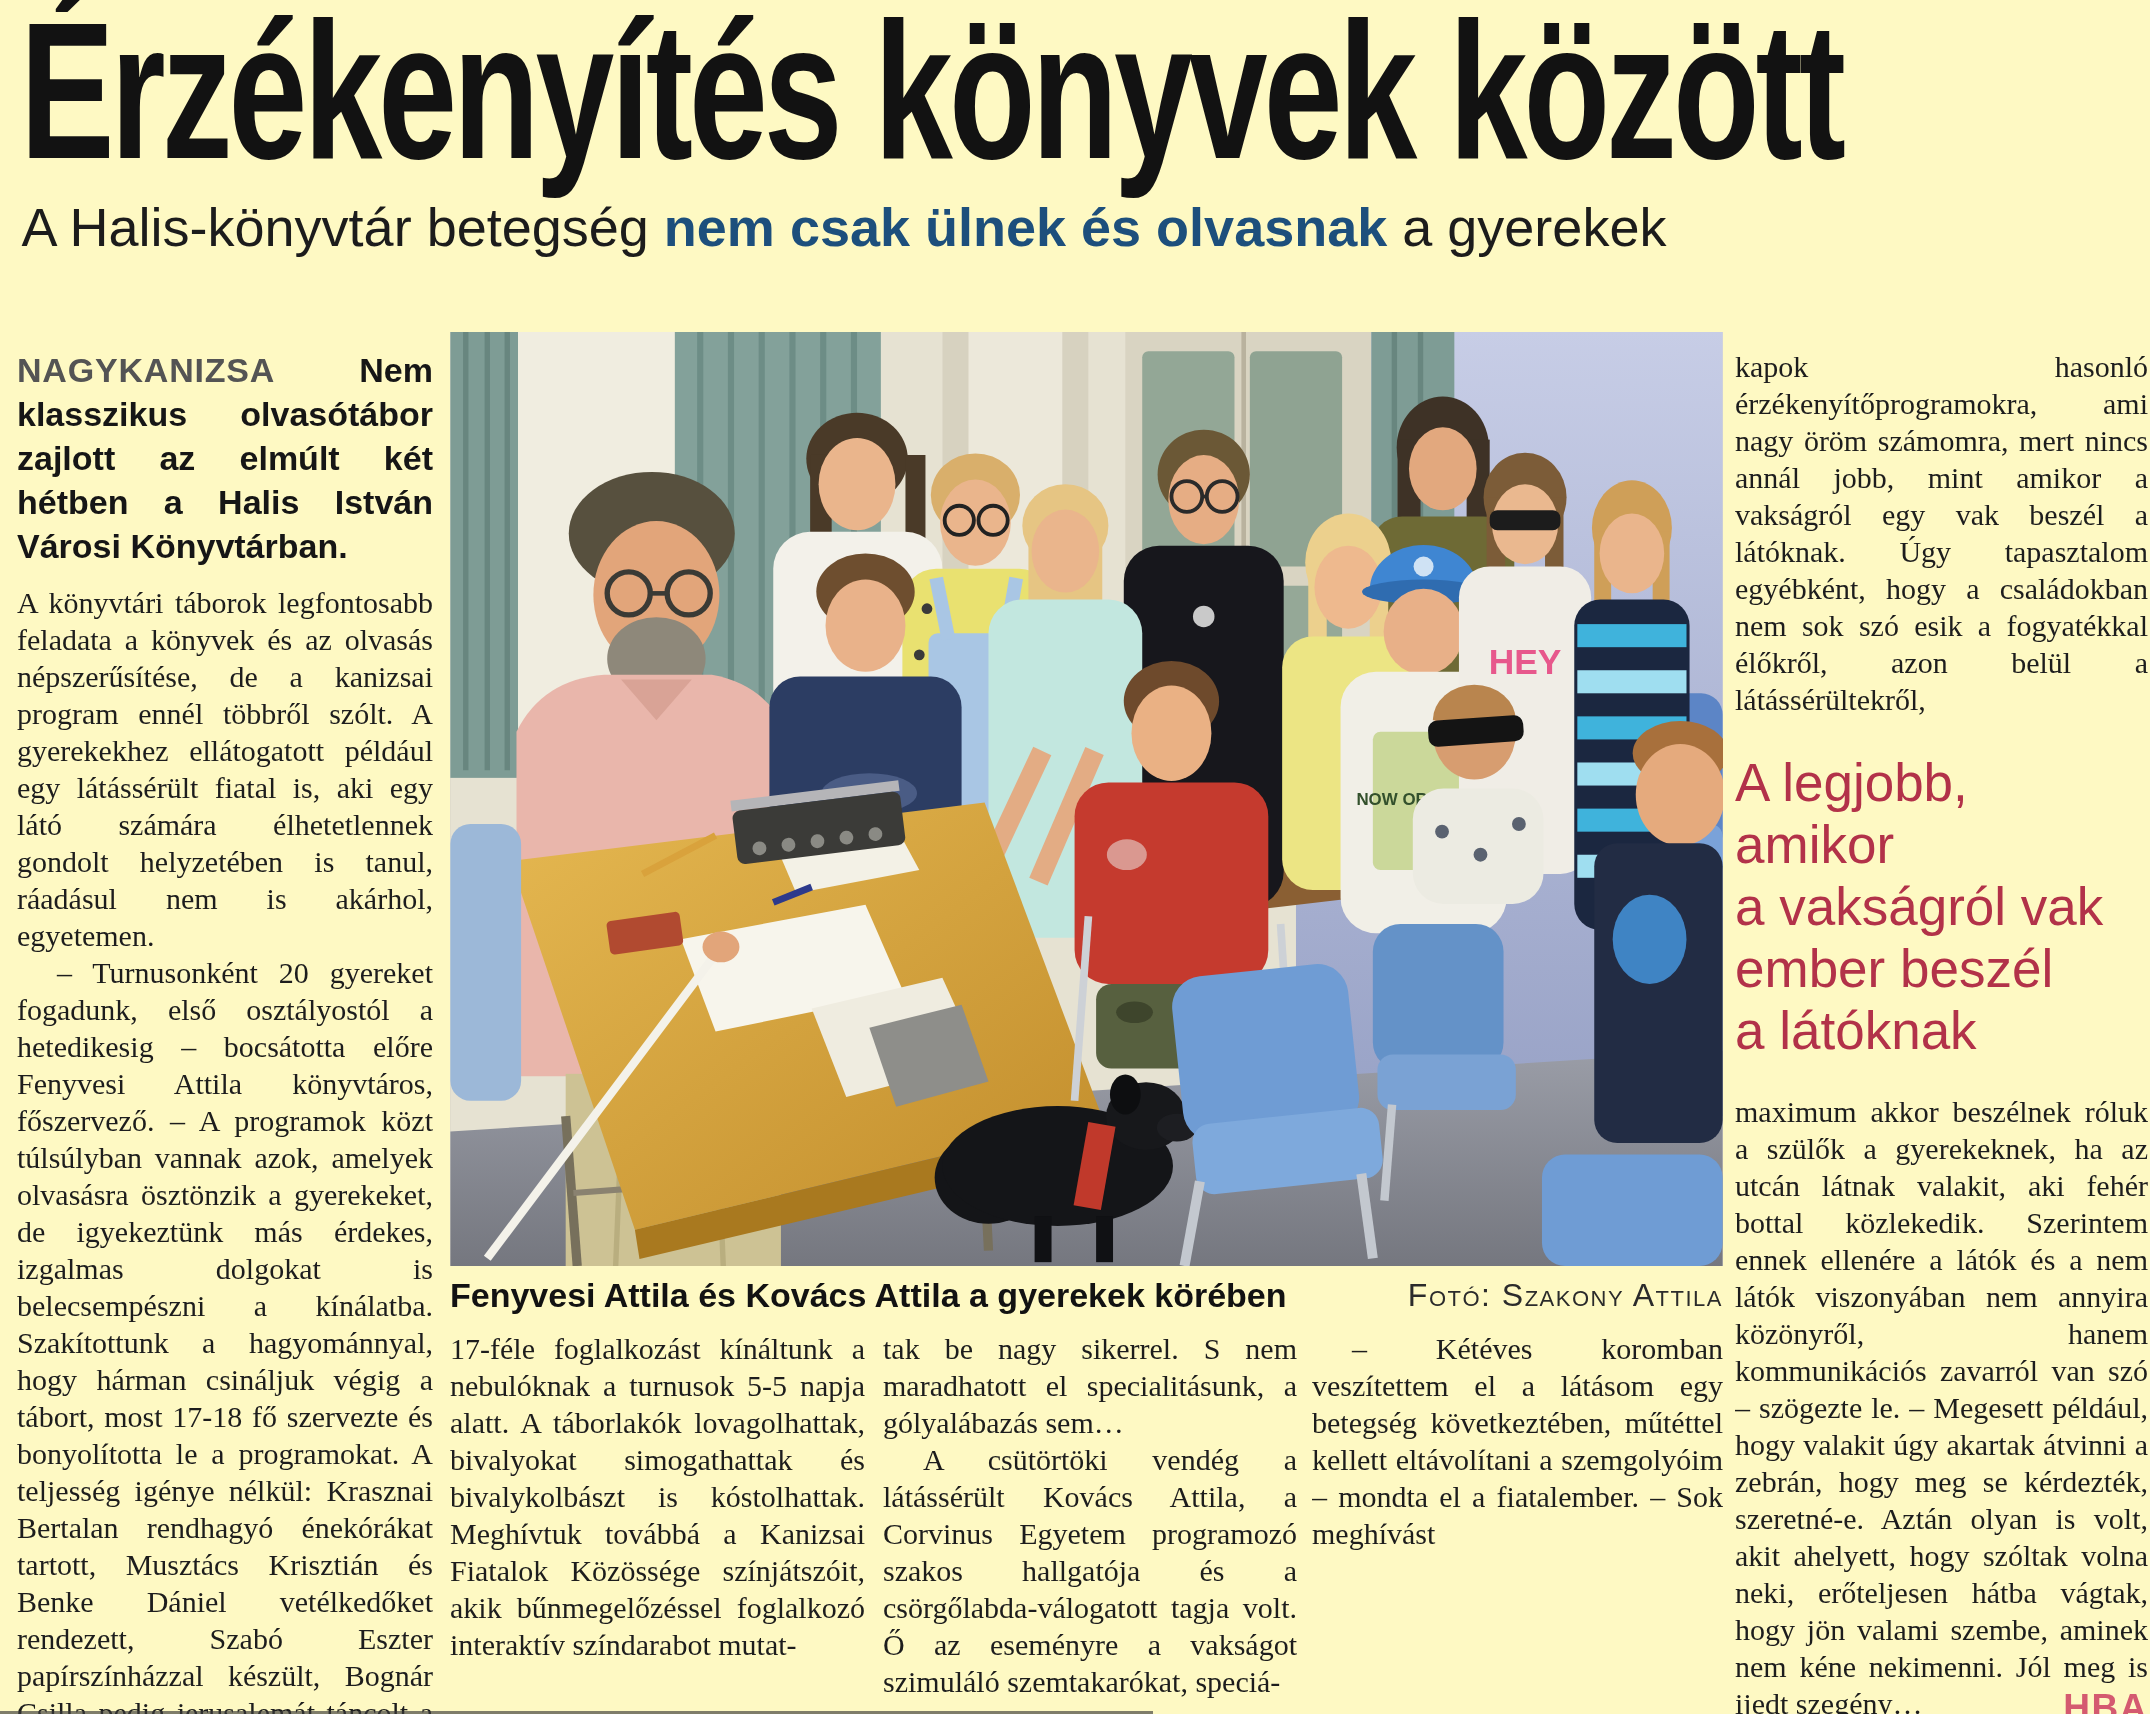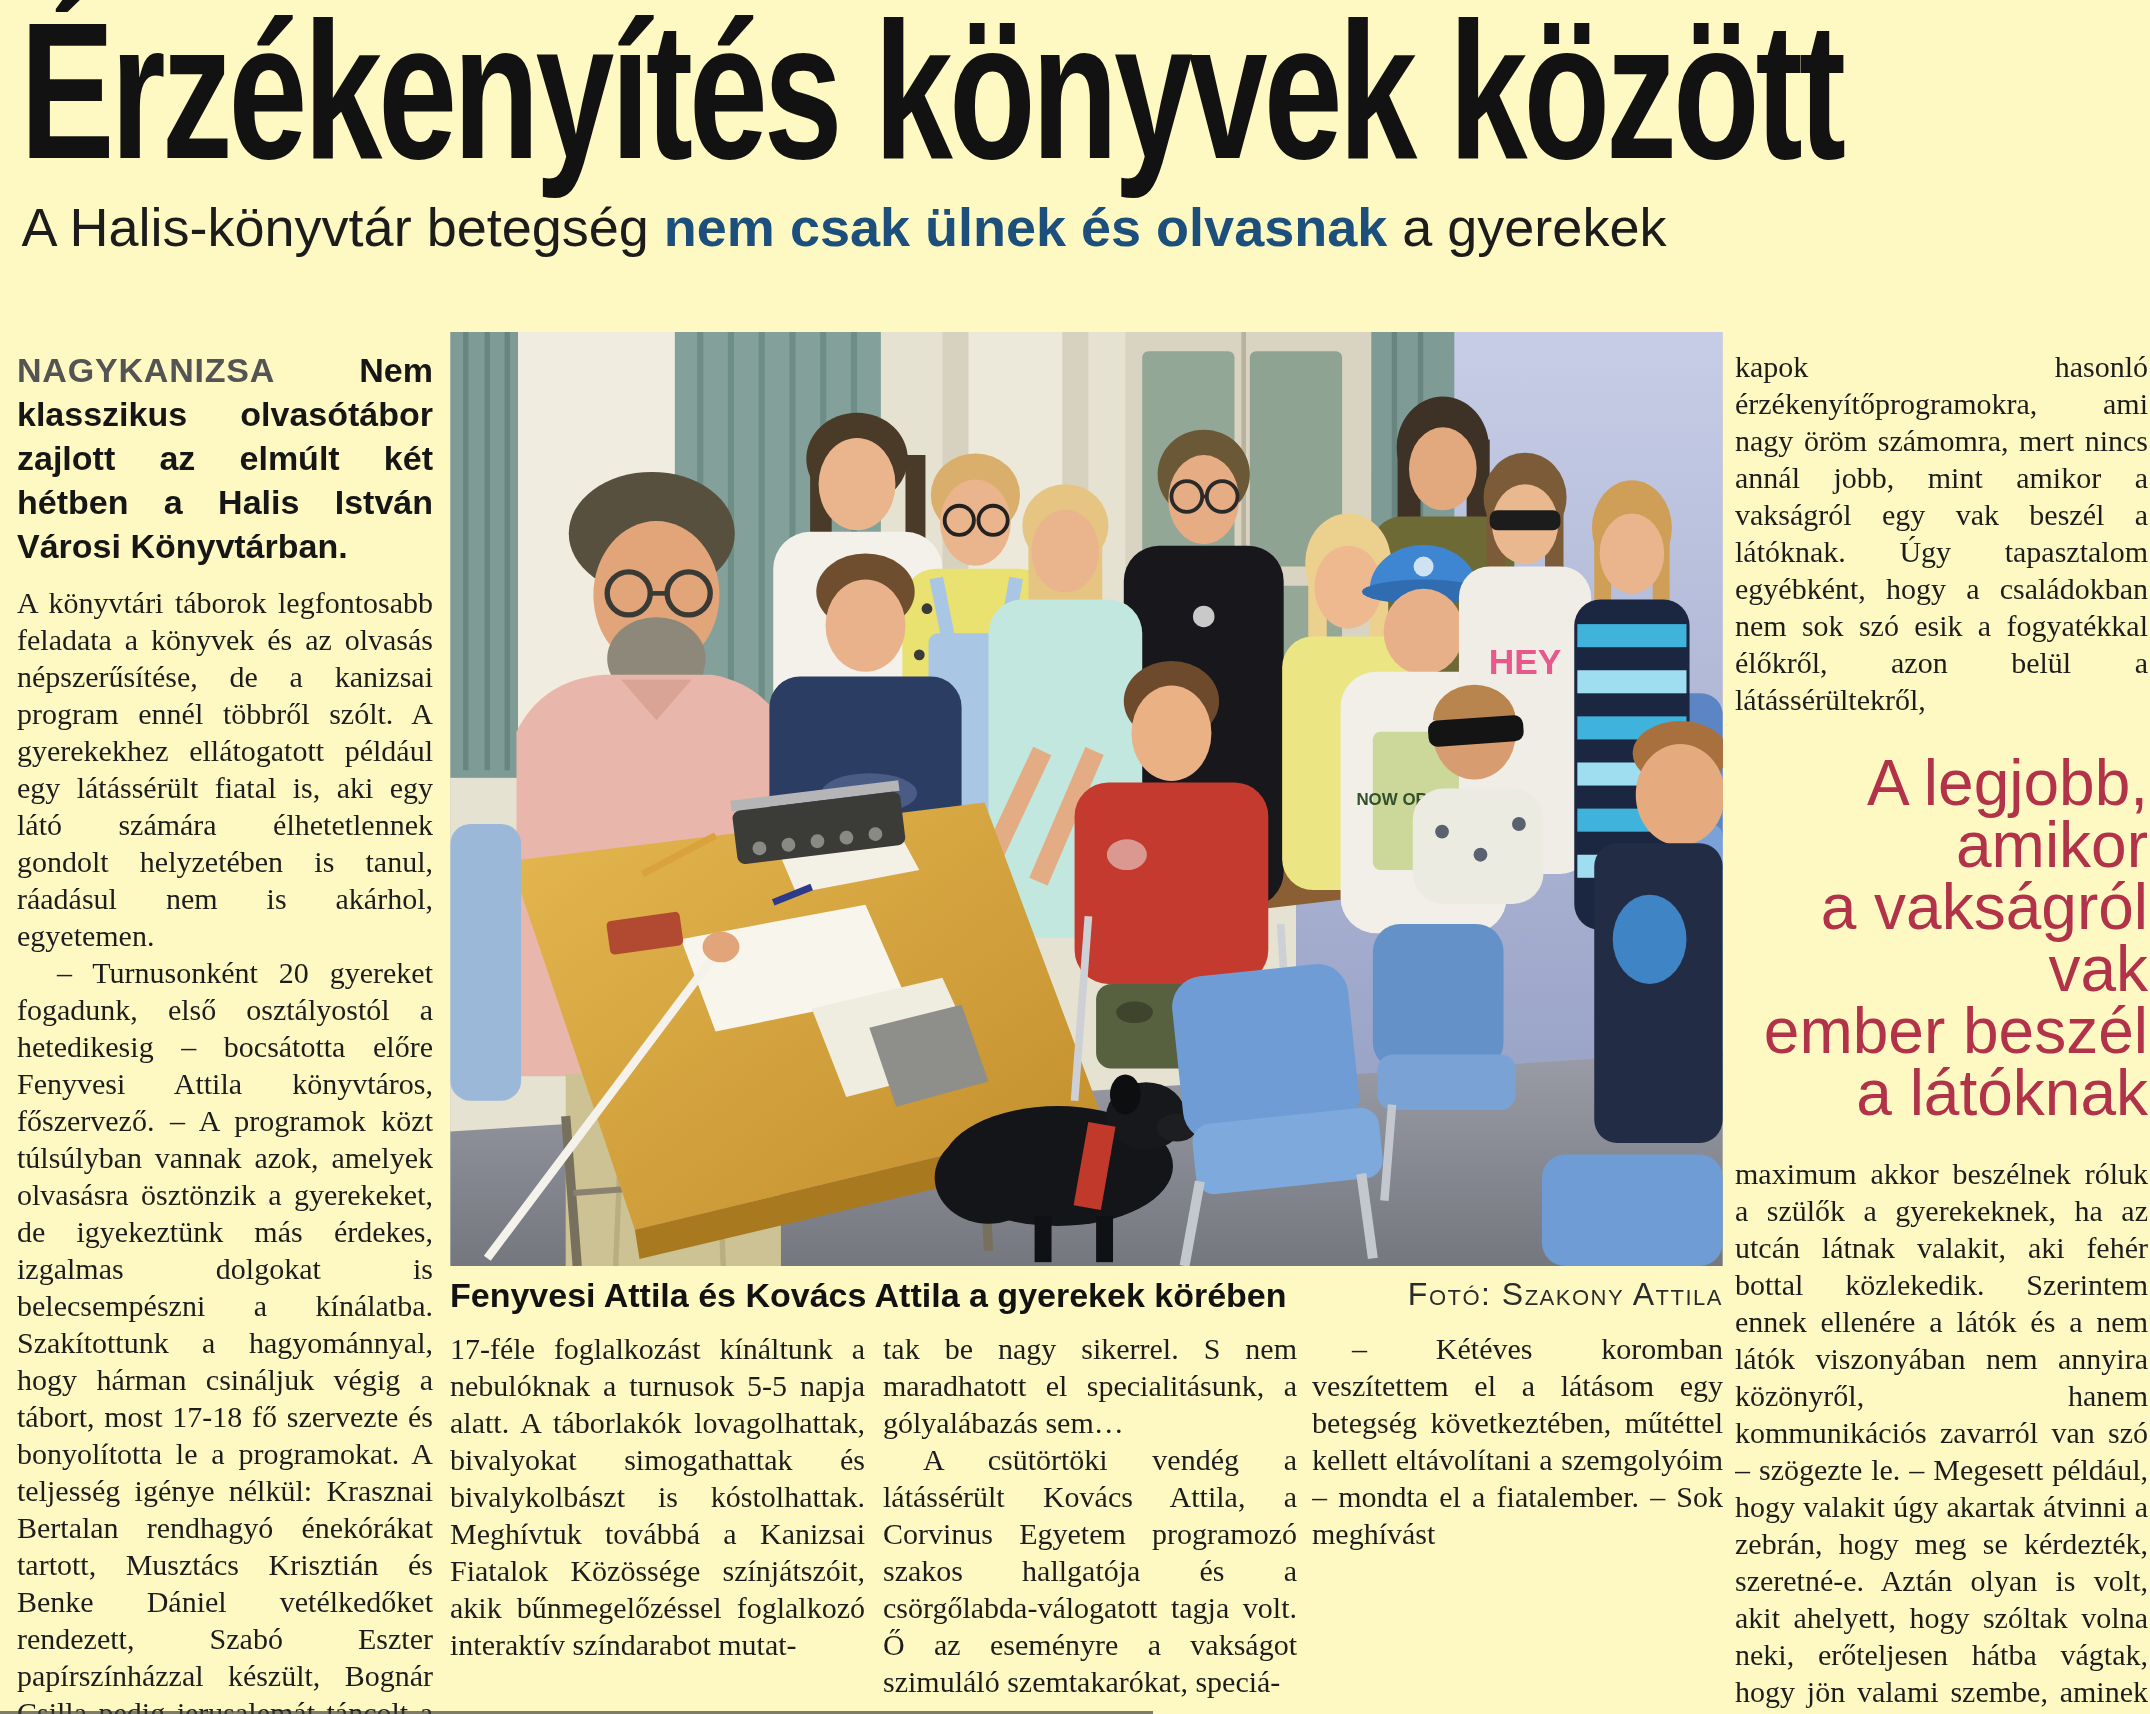--- a/index.html
+++ b/index.html
@@ -40,28 +40,28 @@
   }
   .mt { margin-top:16px; }
   .indent { text-indent:40px; }
 
   .photo-wrap {
     position:absolute; left:450px; top:332px; width:1273px; height:934px;
     background:#d8d3c2; overflow:hidden;
   }
   .caption-row {
     position:absolute; left:450px; top:1276px; width:1273px;
-    display:flex; justify-content:space-between; align-items:flex-start;
+    display:flex; justify-content:space-between; align-items:center;
   }
   .caption { font-size:34px; font-weight:bold; color:#121212; }
   .credit  {
     font-size:32px; color:#2b2b2b; font-variant:small-caps; letter-spacing:1.5px;
   }
   .pull-quote {
-    font-size:64px; line-height:62px; color:#b23249; text-align:right;
+    font-size:53px; line-height:62px; color:#b23249; 
     white-space:pre-line; margin:34px 0 31px 0;
   }
   .byline-row { text-align:right; margin-top:-35px; }
   .byline { font-weight:bold; font-size:37px; color:#d45a70; letter-spacing:1.5px; }
   .scan-edge { position:absolute; left:0; bottom:0; width:1153px; height:3.8px; background:#3a3a3a; opacity:.65; }
 </style>
 </head>
 <body>
 
 <div class="page">

